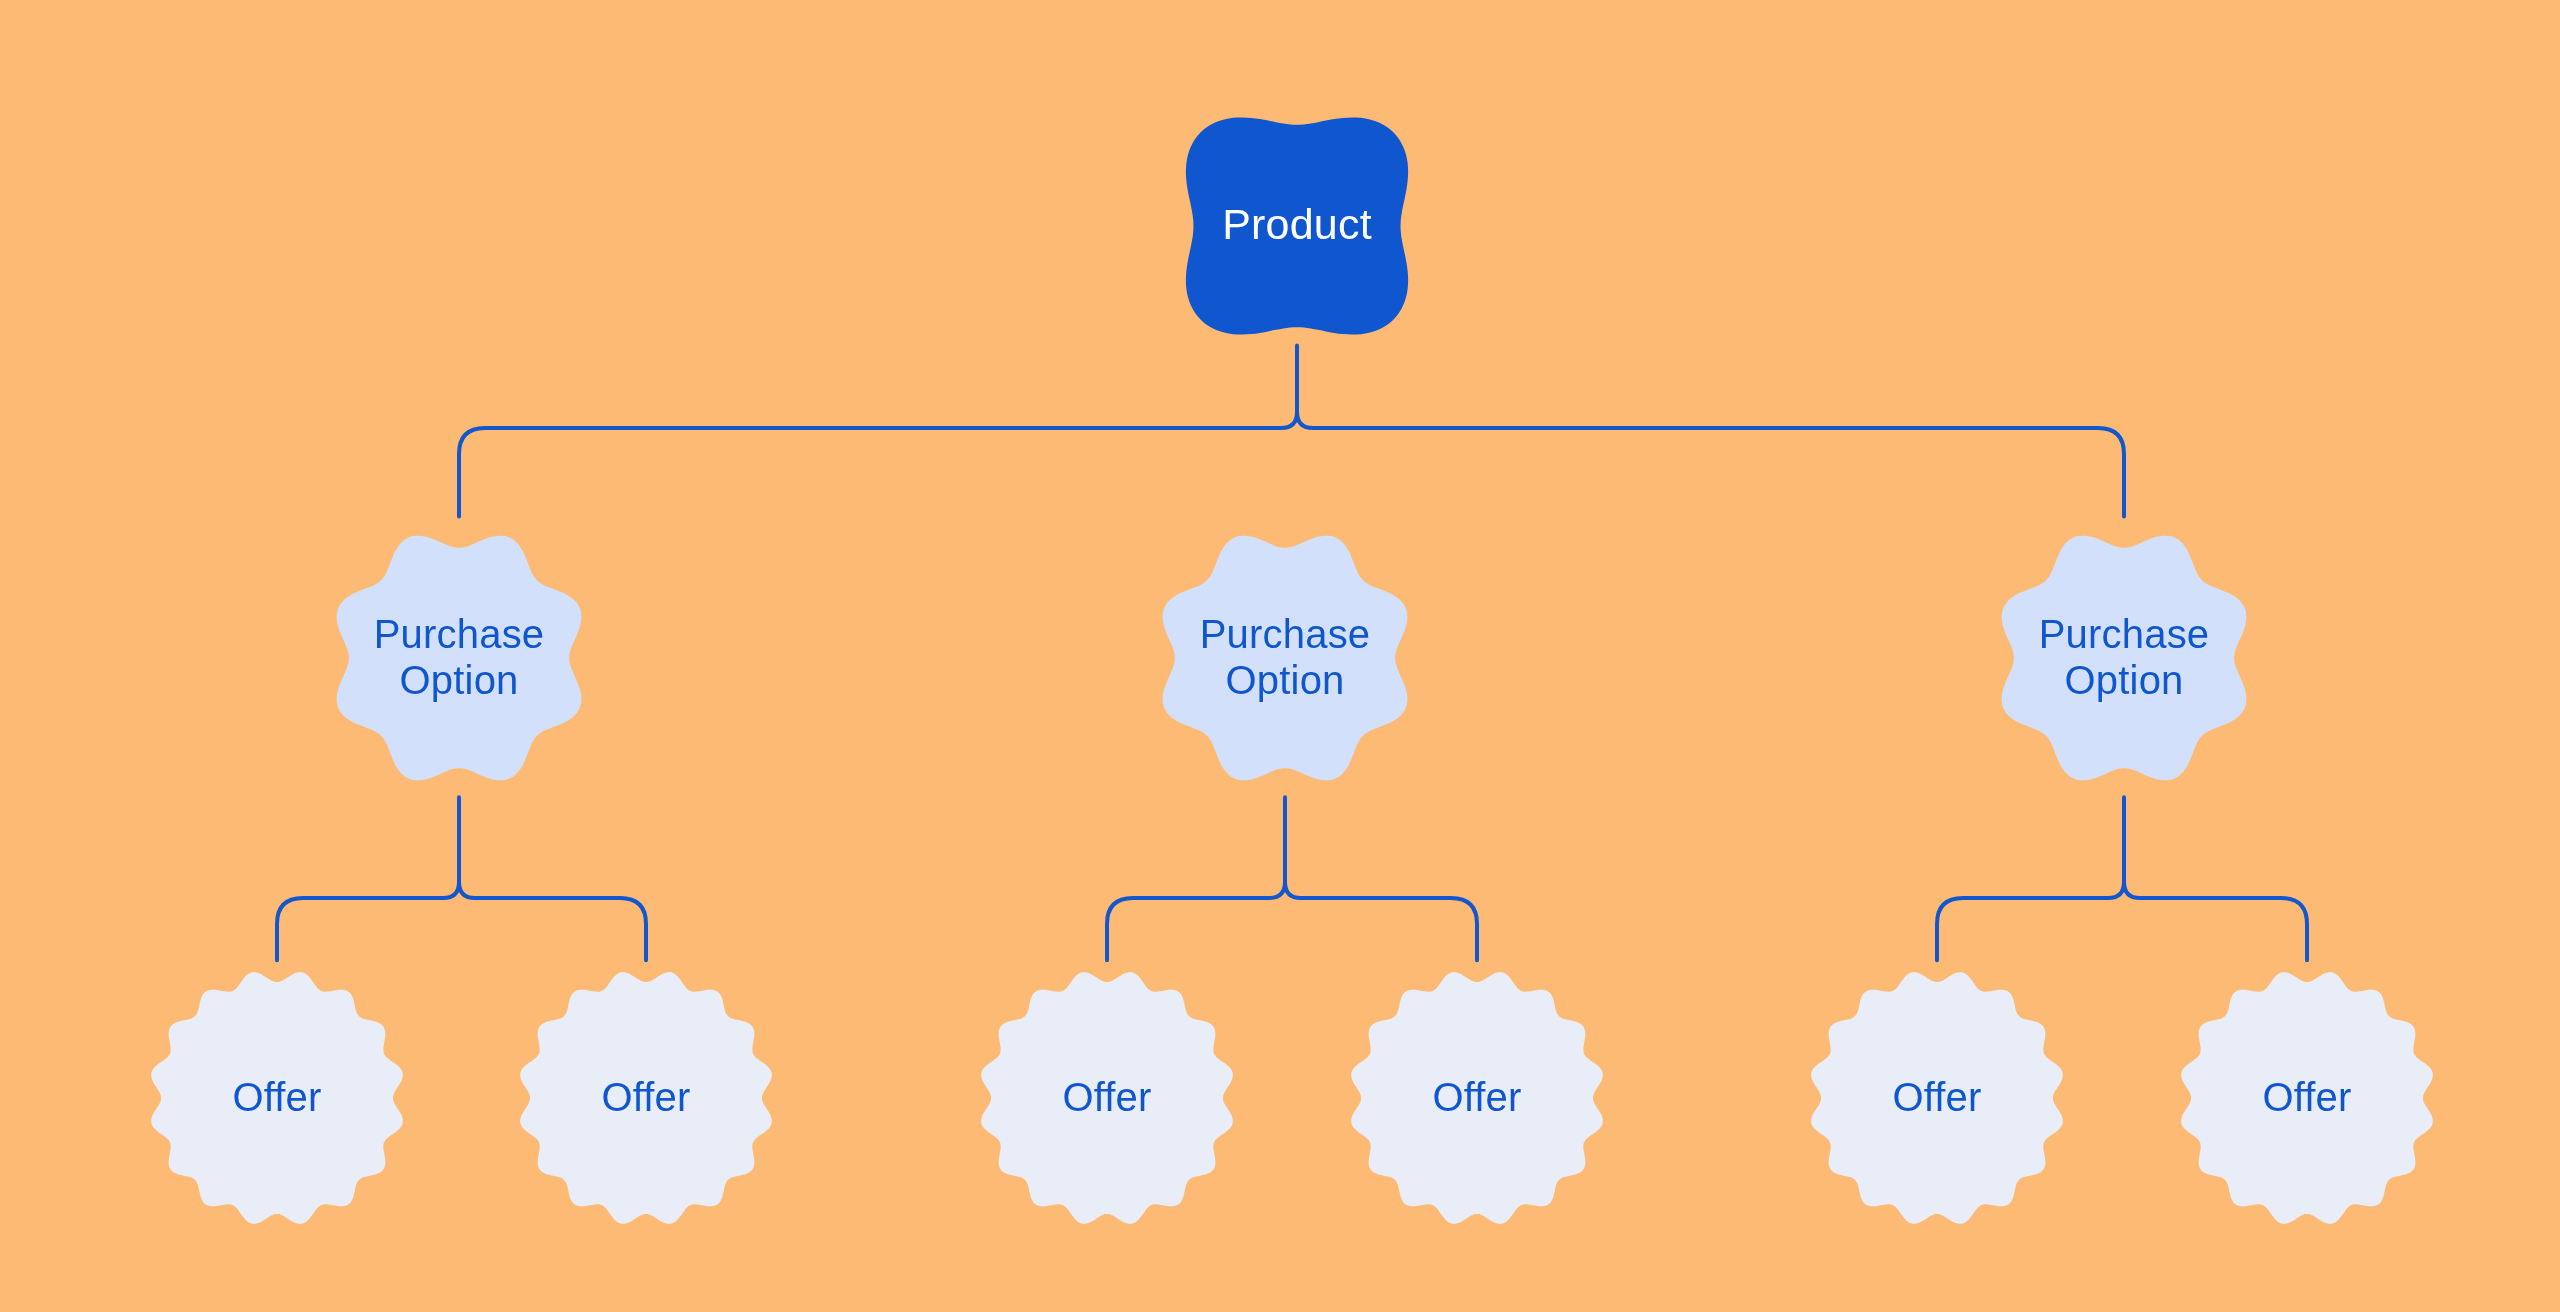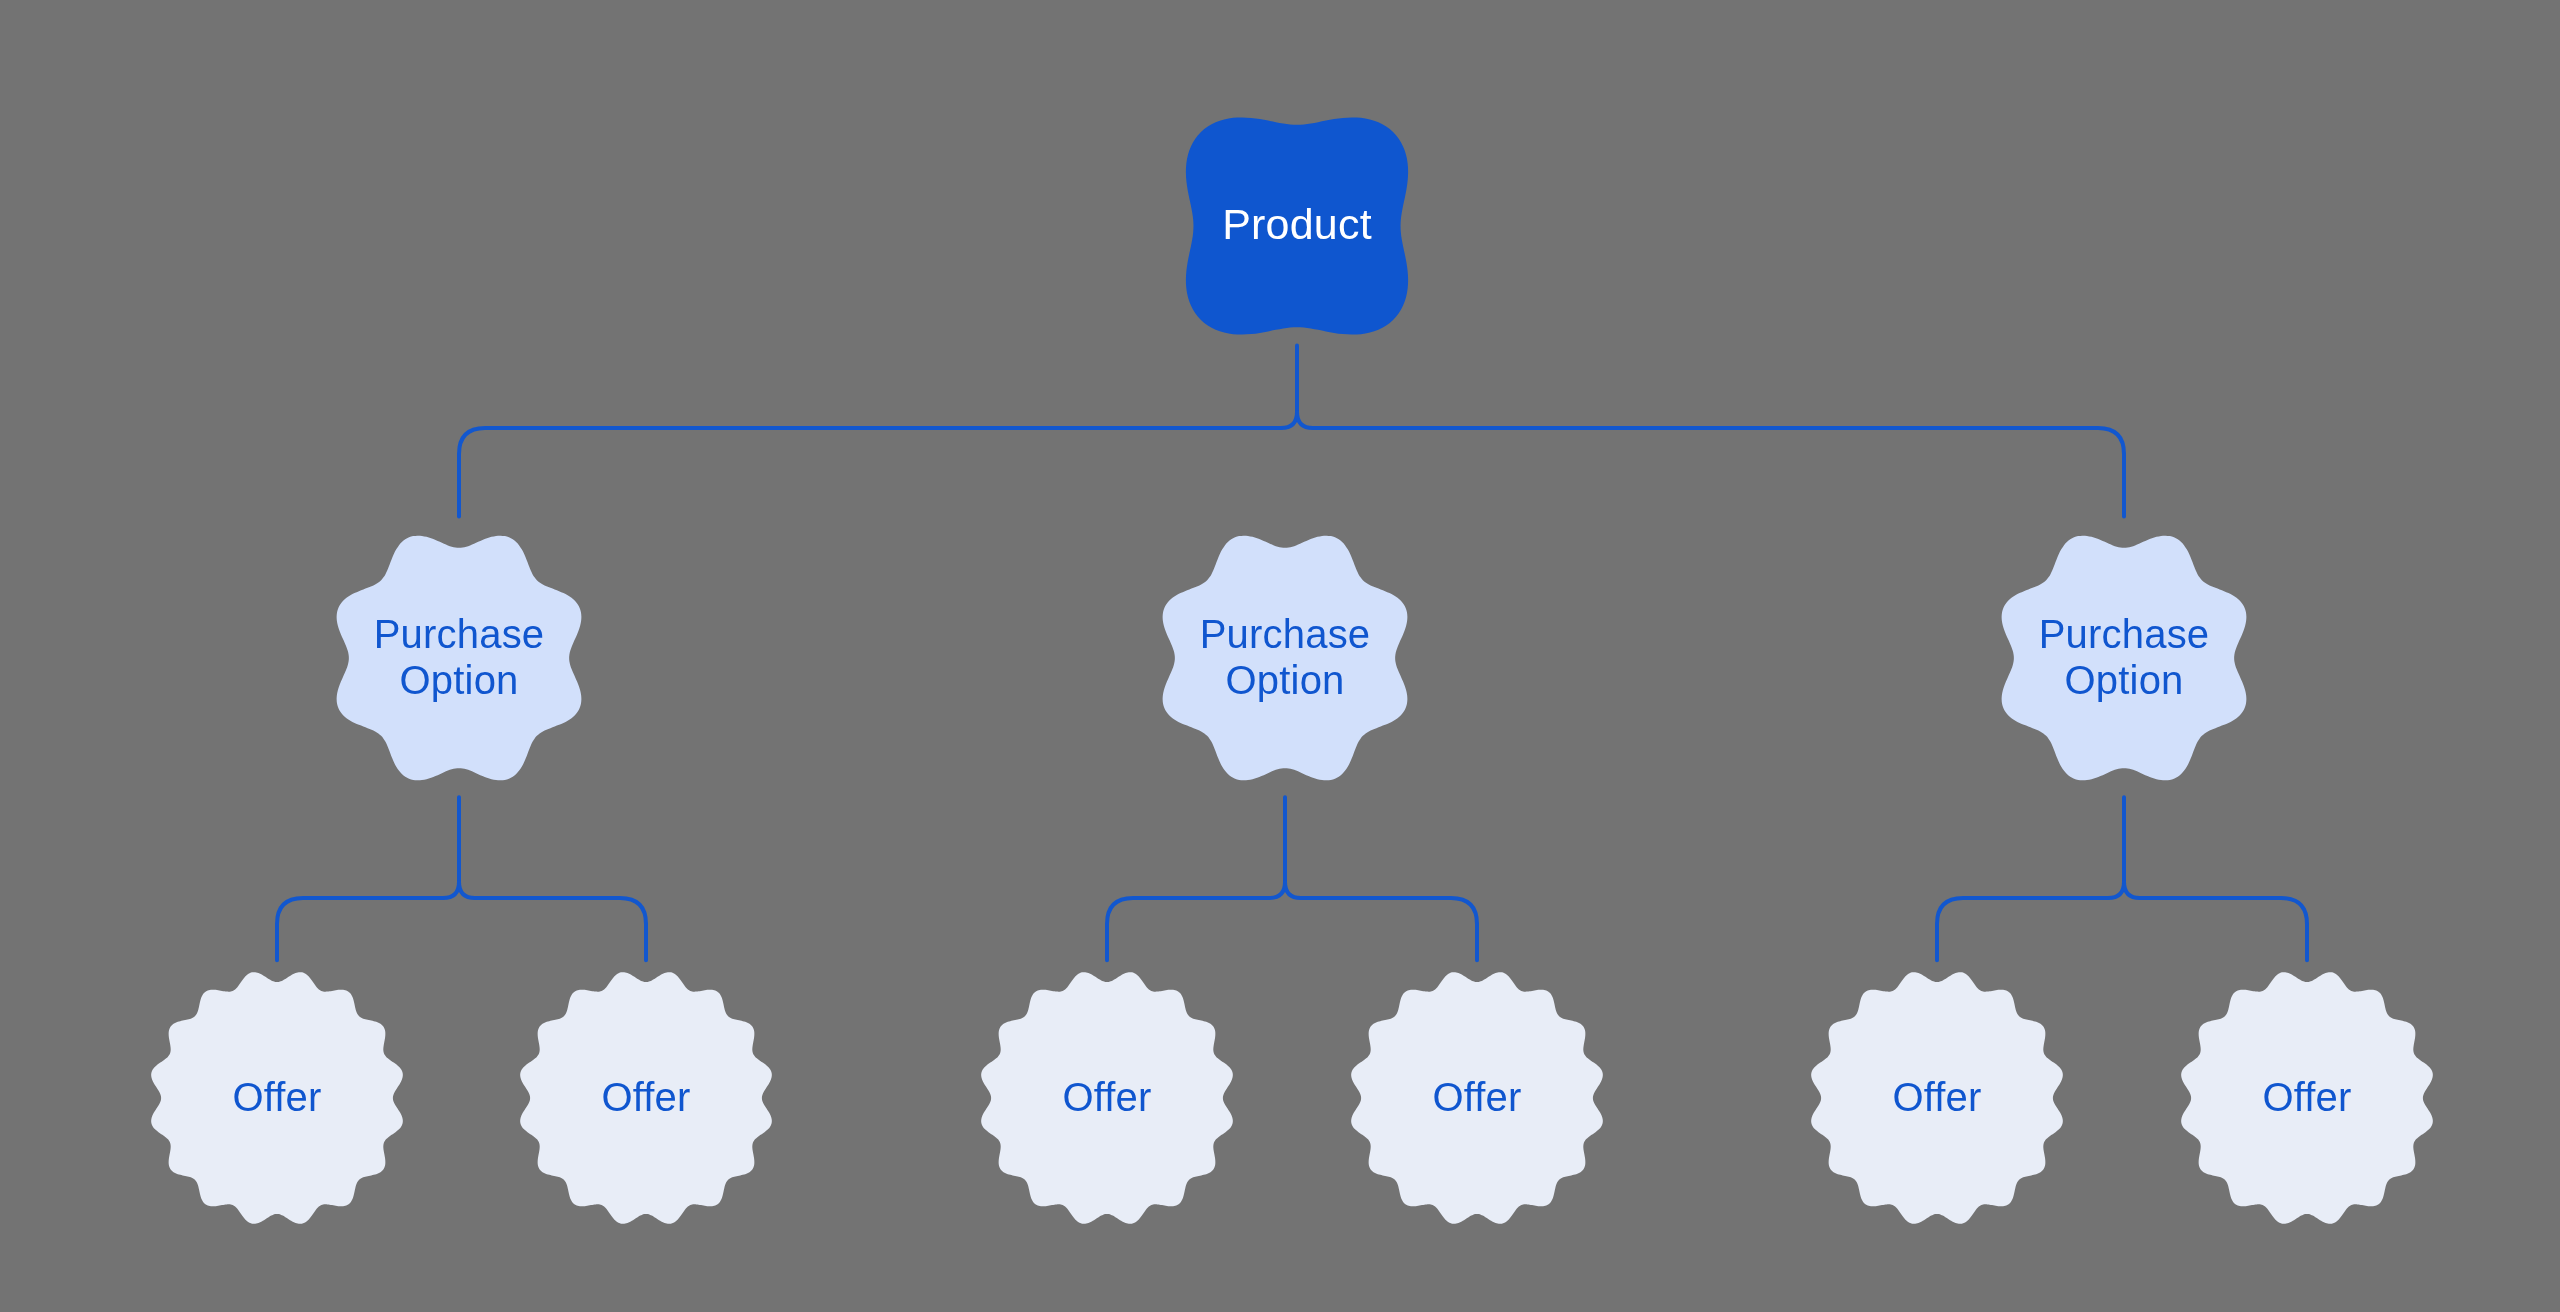--- a/index.html
+++ b/index.html
@@ -11,21 +11,21 @@
   body {
     width: 2560px;
     height: 1312px;
     font-family: "Liberation Sans", sans-serif;
     overflow: hidden;
   }
   #diagram-root {
     position: relative;
     width: 2560px;
     height: 1312px;
-    background: #737373;
+    background: #fdba74;
   }
   #diagram-svg {
     position: absolute;
     left: 0;
     top: 0;
     width: 2560px;
     height: 1312px;
     display: block;
   }
   .node-label {

